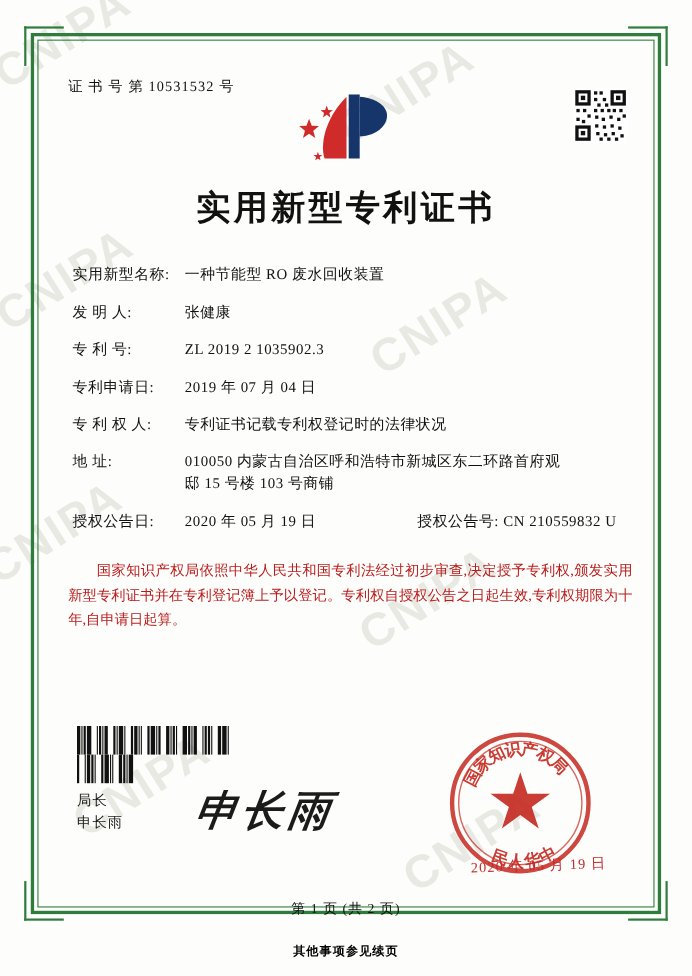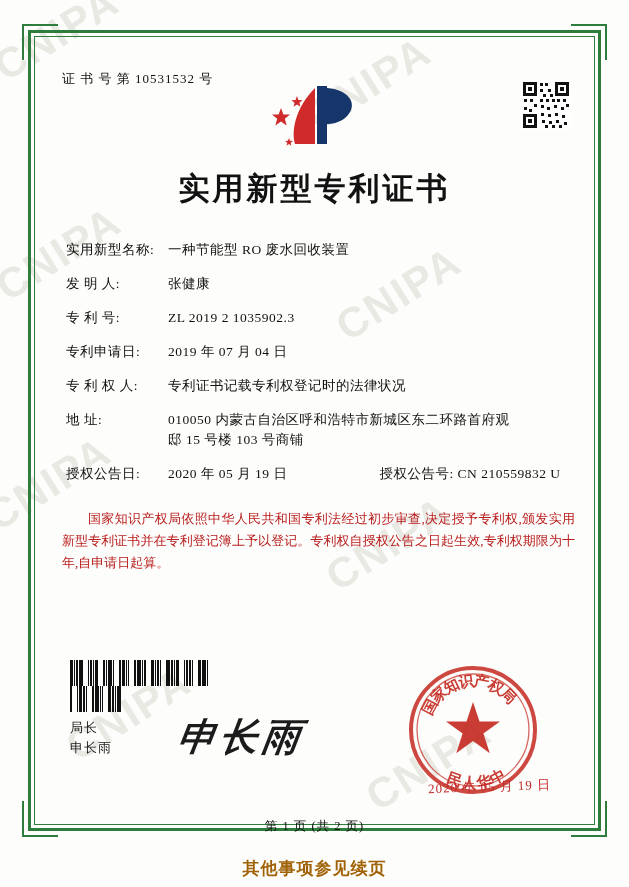--- a/index.html
+++ b/index.html
@@ -233,23 +233,23 @@
     font-size: 12.5px;
     color: #111;
     letter-spacing: 1px;
   }
   .footer-note {
     position: absolute;
     left: 0;
     right: 0;
     top: 857px;
     text-align: center;
-    font-size: 17px;
+    font-size: 11px;
     font-weight: bold;
-    color: #a16207;
+    color: #000000;
     letter-spacing: 1px;
   }
 </style>
 </head>
 <body>
 
 <div class="page">
 
   <div class="watermark wm1">CNIPA</div>
   <div class="watermark wm2">CNIPA</div>

